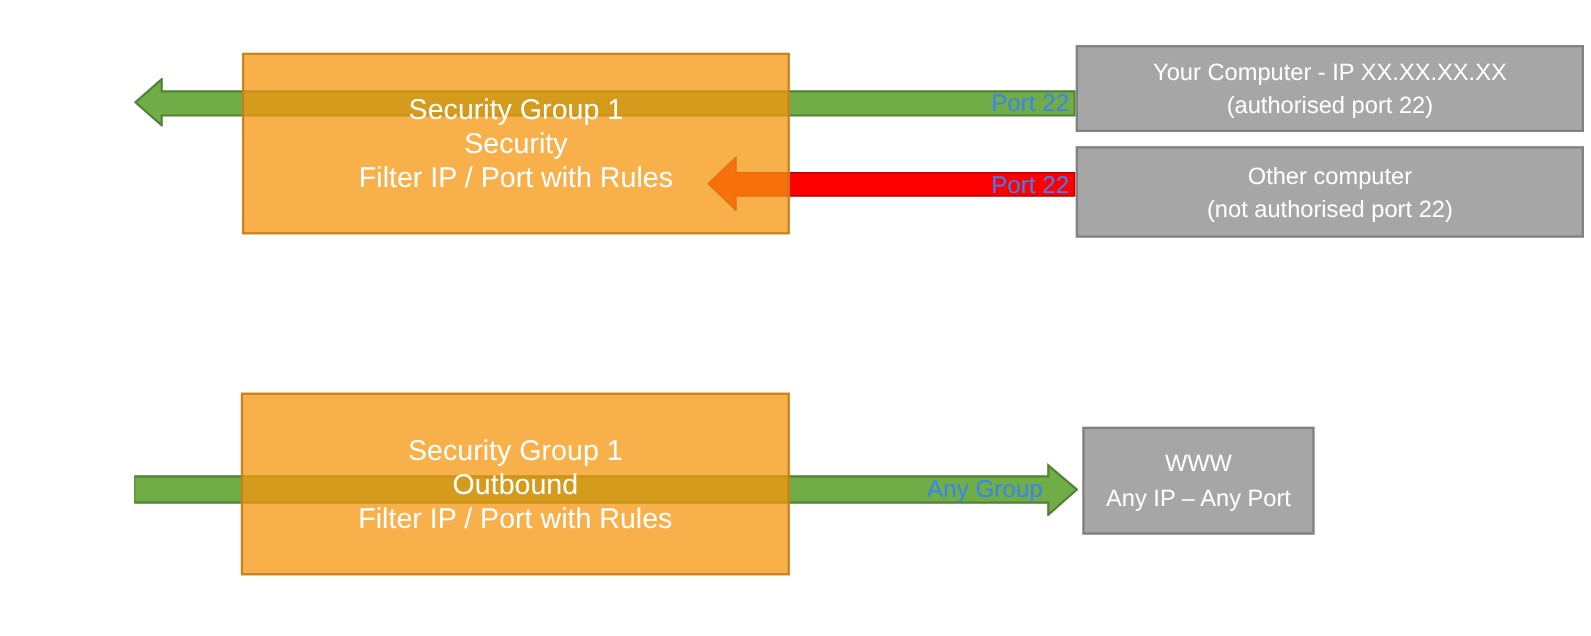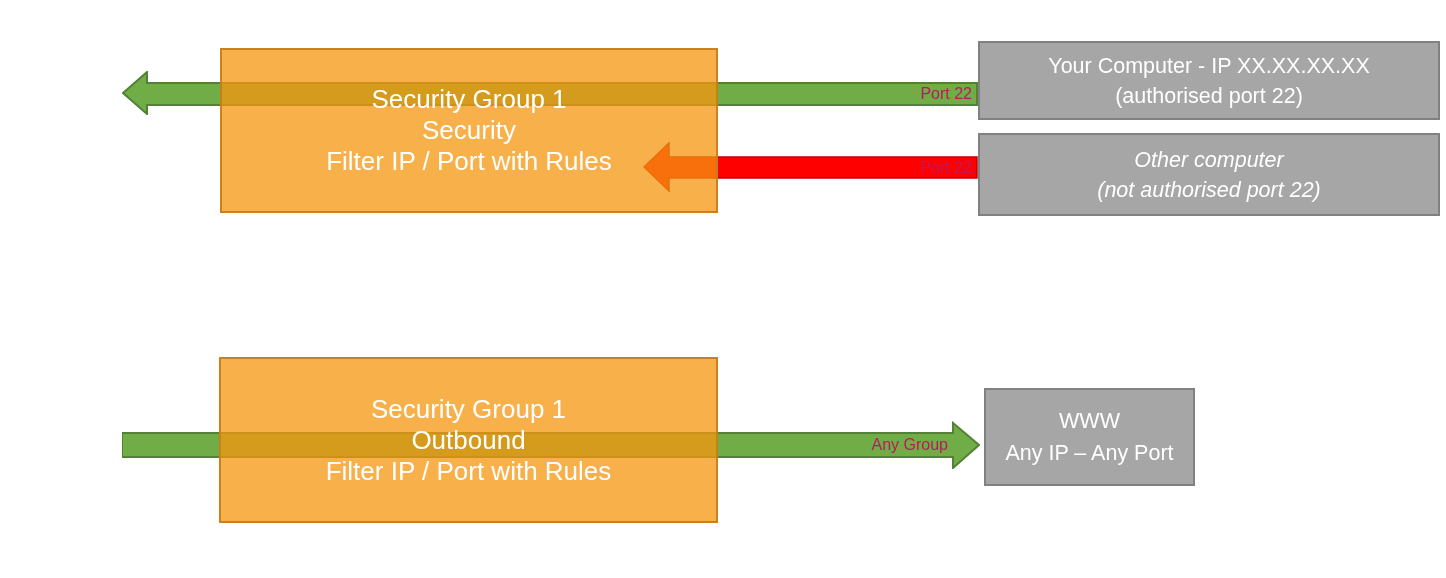--- a/index.html
+++ b/index.html
@@ -26,28 +26,28 @@
   .sg-in{left:220px;top:48px;width:498px;height:165px;}
   .sg-out{left:219px;top:357px;width:499px;height:166px;}
   .ext{
     background:var(--external-gray,#A6A6A6);
     border:2px solid #818181;
     z-index:2;
     display:flex;flex-direction:column;justify-content:center;
     font-size:21.5px;line-height:30px;
   }
   .ext-your{left:978px;top:41px;width:462px;height:79px;}
-  .ext-other{left:978px;top:133px;width:462px;height:83px;font-style:italic;}
+  .ext-other{left:978px;top:133px;width:462px;height:83px;}
   .ext-www{left:984px;top:388px;width:211px;height:98px;line-height:32px;}
   .arrow{position:absolute;z-index:2;}
   .arrow svg{display:block;}
   .arrow-green polygon{fill:var(--allowed-green,#70AD47);stroke:#538135;stroke-width:2;}
   .arrow-red polygon{fill:var(--blocked-red,#FF0000);stroke:#C00000;stroke-width:1.5;}
   .flow-label{
-    position:absolute;z-index:4;color:#be185d;font-size:16px;line-height:24px;
+    position:absolute;z-index:4;color:#3b82f6;font-size:22px;line-height:24px;
     text-align:right;width:150px;
   }
   .lbl-port22-ok{left:822px;top:82px;}
   .lbl-port22-no{left:822px;top:156px;}
   .lbl-anyport{left:798px;top:433px;}
   .line{display:block;}
 </style>
 </head>
 <body>
 

